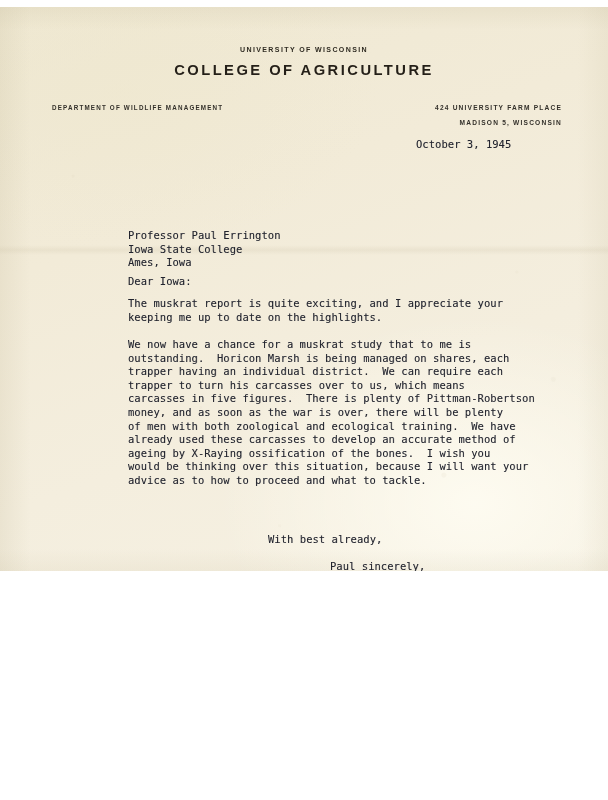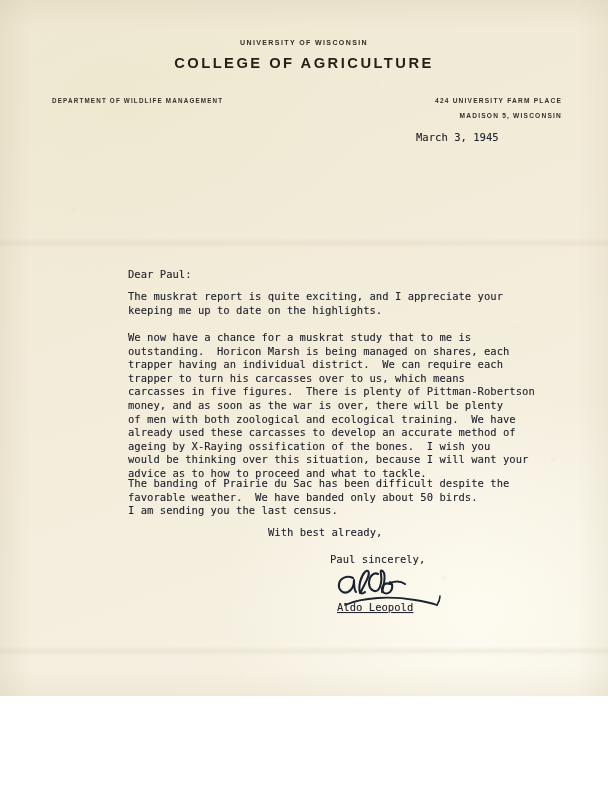--- a/index.html
+++ b/index.html
@@ -10,26 +10,27 @@
   body {
     width: 608px;
     height: 800px;
     overflow: hidden;
     font-family: "Liberation Sans", sans-serif;
   }
 
   #page {
     position: relative;
     width: 608px;
-    height: 696px;
+    height: 564px;
     background:
       radial-gradient(ellipse 70% 55% at 78% 88%, rgba(255,253,243,0.85) 0%, rgba(255,253,243,0.0) 60%),
       radial-gradient(ellipse 60% 40% at 20% 15%, rgba(238,231,206,0.55) 0%, rgba(238,231,206,0.0) 70%),
       linear-gradient(160deg, #efe8d2 0%, #f2ebd8 35%, #f4eede 65%, #f6f1e3 100%);
     overflow: hidden;
+    margin-top: 7px;
   }
 
   
   .grain {
     position: absolute;
     inset: 0;
     pointer-events: none;
     opacity: 0.5;
     background-image:
       radial-gradient(circle at 12% 30%, rgba(205,194,165,0.18) 0 1px, transparent 2px),
@@ -193,43 +194,43 @@
     <div class="lh-college">College of Agriculture</div>
   </div>
 
   <div class="dept-line">Department of Wildlife Management</div>
 
   <div class="address-block">
     <div class="addr-1">424 University Farm Place</div>
     <div class="addr-2">Madison 5, Wisconsin</div>
   </div>
 
-  <div class="tw date-line">March 3, 1945</div>
-
-
-  <div class="tw salutation">Dear Paul:</div>
+  <div class="tw date-line">October 3, 1945</div>
+
+  <div class="tw recipient">Professor Paul Errington
+Iowa State College
+Ames, Iowa</div>
+
+  <div class="tw salutation">Dear Iowa:</div>
 
   <div class="tw para para-1">The muskrat report is quite exciting, and I appreciate your
 keeping me up to date on the highlights.</div>
 
   <div class="tw para para-2">We now have a chance for a muskrat study that to me is
 outstanding.  Horicon Marsh is being managed on shares, each
 trapper having an individual district.  We can require each
 trapper to turn his carcasses over to us, which means
 carcasses in five figures.  There is plenty of Pittman-Robertson
 money, and as soon as the war is over, there will be plenty
 of men with both zoological and ecological training.  We have
 already used these carcasses to develop an accurate method of
 ageing by X-Raying ossification of the bones.  I wish you
 would be thinking over this situation, because I will want your
 advice as to how to proceed and what to tackle.</div>
 
-  <div class="tw para para-3">The banding of Prairie du Sac has been difficult despite the
-favorable weather.  We have banded only about 50 birds.
-I am sending you the last census.</div>
 
   <div class="tw closing-regards">With best already,</div>
 
   <div class="tw closing-sincerely">Paul sincerely,</div>
 
   <div class="signature">
     <svg width="130" height="46" viewBox="0 0 130 46" fill="none" xmlns="http://www.w3.org/2000/svg" aria-hidden="true">
       <g stroke="#1b2330" stroke-width="2.1" stroke-linecap="round" stroke-linejoin="round" fill="none">
 
         <path d="M20 14 C14 11, 7 14, 6 20 C5 26, 10 30, 15 28 C19 26, 21 21, 21 16 C21 21, 21 26, 23 28"></path>

